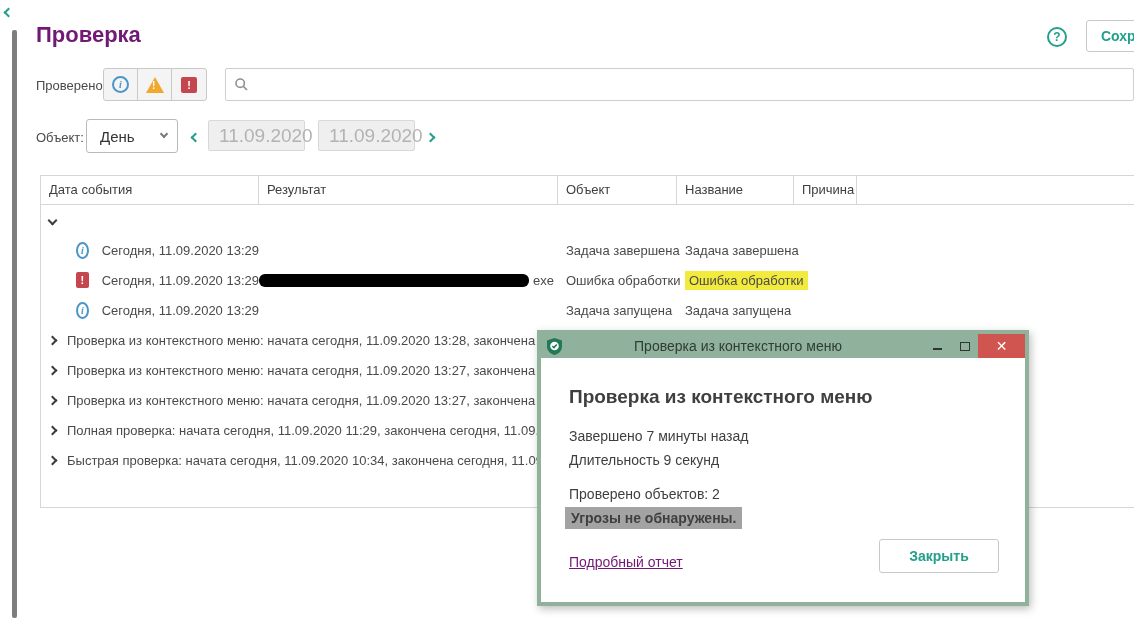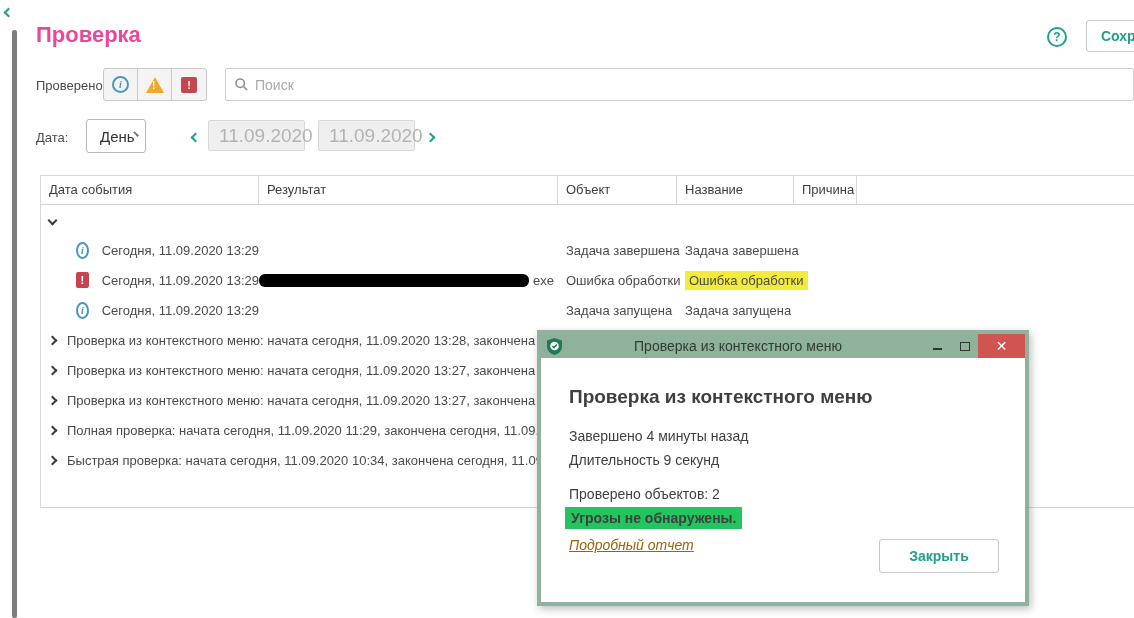--- a/index.html
+++ b/index.html
@@ -9,42 +9,42 @@
   
   .back-btn { position:absolute; left:1px; top:2px; width:14px; height:20px; display:flex; align-items:center; justify-content:center; cursor:pointer; }
   .chev { display:inline-block; width:7px; height:7px; border:solid #3c3c3c; border-width:2px 2px 0 0; }
   .chev.right { transform:rotate(45deg); }
   .chev.down  { transform:rotate(135deg); }
   .chev.left  { transform:rotate(-135deg); }
   .chev.teal  { border-color:#23a08b; }
   .scroll-thumb { position:absolute; left:12px; top:30px; width:5px; height:588px; background:#7d7d7d; border-radius:2px; }
 
   
-  .page-title { position:absolute; left:36px; top:22px; font-size:22px; font-weight:700; color:#ec4899; }
+  .page-title { position:absolute; left:36px; top:22px; font-size:22px; font-weight:700; color:#701a75; }
   .help-icon { position:absolute; left:1047px; top:27px; width:20px; height:20px; border:2px solid #23a08b; border-radius:50%; color:#23a08b; font-weight:700; font-size:12px; text-align:center; line-height:16px; cursor:pointer; }
   .save-btn { position:absolute; left:1086px; top:20px; height:32px; width:120px; background:#fff; border:1px solid #c9c9c9; border-radius:3px; color:#23a08b; font-weight:700; font-size:14px; text-align:left; padding:0 14px; line-height:30px; cursor:pointer; white-space:nowrap; }
 
   
   .label { position:absolute; font-size:13px; color:#4a4a4a; }
   .imp-label { left:36px; top:78px; }
   .sev-group { position:absolute; left:103px; top:68px; height:33px; display:flex; background:#f4f4f4; border:1px solid #c9c9c9; border-radius:3px; overflow:hidden; }
   .sev-btn { width:34px; display:flex; align-items:center; justify-content:center; border-right:1px solid #c9c9c9; cursor:pointer; }
   .sev-btn:last-child { border-right:none; }
   .info-ic { width:17px; height:17px; border:2px solid #4a96c8; border-radius:50%; color:#4a96c8; font-size:10px; font-weight:700; font-style:italic; text-align:center; line-height:13px; font-family:"Liberation Serif",serif; }
   .warn-ic { position:relative; width:0; height:0; border-left:9px solid transparent; border-right:9px solid transparent; border-bottom:16px solid #f0a92d; }
   .warn-ic::after { content:"!"; position:absolute; left:-2.5px; top:3px; color:#fff; font-size:10px; font-weight:700; }
   .err-ic { width:16px; height:16px; background:#c4464e; border-radius:2px; color:#fff; font-size:11px; font-weight:700; text-align:center; line-height:16px; }
 
   .search-box { position:absolute; left:225px; top:68px; width:909px; height:33px; border:1px solid #cfcfcf; border-radius:2px; display:flex; align-items:center; padding-left:9px; background:#fff; }
   .search-box input { border:none; outline:none; flex:1; font-size:14px; color:#444; margin-left:7px; font-family:inherit; }
   .search-box input::placeholder { color:#a9a9a9; }
 
   
   .time-label { left:36px; top:130px; }
-  .period-select { position:absolute; left:86px; top:119px; width:60px; height:34px; border:1px solid #b9b9b9; border-radius:3px; background:#fff; display:flex; align-items:center; justify-content:space-between; padding:0 10px 0 13px; cursor:pointer; }
+  .period-select { position:absolute; left:86px; top:119px; width:92px; height:34px; border:1px solid #b9b9b9; border-radius:3px; background:#fff; display:flex; align-items:center; justify-content:space-between; padding:0 10px 0 13px; cursor:pointer; }
   .period-select .val { font-size:15px; color:#333; }
   .nav-arrow { position:absolute; width:14px; height:14px; display:flex; align-items:center; justify-content:center; cursor:pointer; }
   .nav-prev { left:188px; top:130px; }
   .nav-next { left:423px; top:130px; }
   .date-field { position:absolute; top:120px; width:97px; height:31px; background:#efefef; border:1px solid #d8d8d8; border-radius:2px; display:flex; align-items:center; justify-content:space-between; padding:0 8px 0 10px; }
   .date-field .dval { font-size:19px; color:#b3b3b3; }
   .date-from { left:208px; }
   .date-to { left:318px; }
 
   
@@ -69,22 +69,22 @@
   .shield { margin-left:6px; display:flex; }
   .win-controls { position:absolute; right:0; top:0; height:24px; display:flex; }
   .win-btn { width:27px; height:24px; display:flex; align-items:center; justify-content:center; cursor:pointer; color:#222; }
   .win-max-glyph { width:10px; height:9px; border:1px solid #333; }
   .win-min-glyph { width:9px; height:2px; background:#333; margin-top:6px; }
   .win-close { width:47px; height:24px; background:#d0544f; color:#fff; display:flex; align-items:center; justify-content:center; font-size:14px; cursor:pointer; }
   .dlg-body { position:relative; width:100%; height:248px; }
   .dlg-heading { position:absolute; left:28px; top:28px; font-size:19px; font-weight:700; color:#3f3f3f; }
   .dlg-line { position:absolute; left:28px; font-size:14px; color:#3f3f3f; }
   .l1 { top:70px; } .l2 { top:94px; } .l3 { top:128px; }
-  .dlg-threats { position:absolute; left:24px; top:149px; font-size:14px; font-weight:700; color:#3f3f3f; background:#22c55e; padding:3px 6px; }
-  .dlg-link { position:absolute; left:28px; top:179px; font-size:14px; color:#a16207; text-decoration:underline; cursor:pointer;font-style:italic; }
+  .dlg-threats { position:absolute; left:24px; top:149px; font-size:14px; font-weight:700; color:#3f3f3f; background:#a3a3a3; padding:3px 6px; }
+  .dlg-link { position:absolute; left:28px; top:196px; font-size:14px; color:#701a75; text-decoration:underline; cursor:pointer; }
   .dlg-close-btn { position:absolute; right:26px; top:181px; width:120px; height:34px; background:#fff; border:1px solid #c9c9c9; border-radius:3px; color:#23a08b; font-weight:700; font-size:14px; text-align:center; line-height:32px; cursor:pointer; }
 </style>
 </head>
 <body>
 
 <div class="screen">
 
   <div class="back-btn">
       <span class="chev left teal"></span>
     </div>
@@ -104,24 +104,23 @@
       </div>
     <div class="sev-btn">
         <span class="err-ic">!</span>
       </div>
   </div>
   <div class="search-box">
     <svg width="13" height="13" viewBox="0 0 13 13">
         <circle cx="5.2" cy="5.2" r="4.2" fill="none" stroke="#8f8f8f" stroke-width="1.6"></circle>
         <line x1="8.5" y1="8.5" x2="12" y2="12" stroke="#8f8f8f" stroke-width="1.6"></line>
       </svg>
-    <input type="text" placeholder="Поиск" style="">
-  </div>
-
-  <div class="label time-label">Дата:</div>
+  </div>
+
+  <div class="label time-label">Объект:</div>
   <div class="period-select">
     <span class="val">День</span>
     <span class="chev down" style="border-color:#7a7a7a;width:6px;height:6px;margin-top:-4px;"></span>
   </div>
   <div class="nav-arrow nav-prev">
       <span class="chev left teal"></span>
     </div>
   <div class="date-field date-from">
     <span class="dval">11.09.2020</span>
     <svg width="14" height="14" viewBox="0 0 14 14">
@@ -251,21 +250,21 @@
             <span class="win-min-glyph"></span>
           </span>
         <span class="win-btn">
             <span class="win-max-glyph"></span>
           </span>
         <span class="win-close">✕</span>
       </span>
     </div>
     <div class="dlg-body">
       <div class="dlg-heading">Проверка из контекстного меню</div>
-      <div class="dlg-line l1">Завершено 4 минуты назад</div>
+      <div class="dlg-line l1">Завершено 7 минуты назад</div>
       <div class="dlg-line l2">Длительность 9 секунд</div>
       <div class="dlg-line l3">Проверено объектов: 2</div>
       <div class="dlg-threats">Угрозы не обнаружены.</div>
       <a class="dlg-link">Подробный отчет</a>
       <button class="dlg-close-btn">Закрыть</button>
     </div>
   </div>
 
 </div>
 

